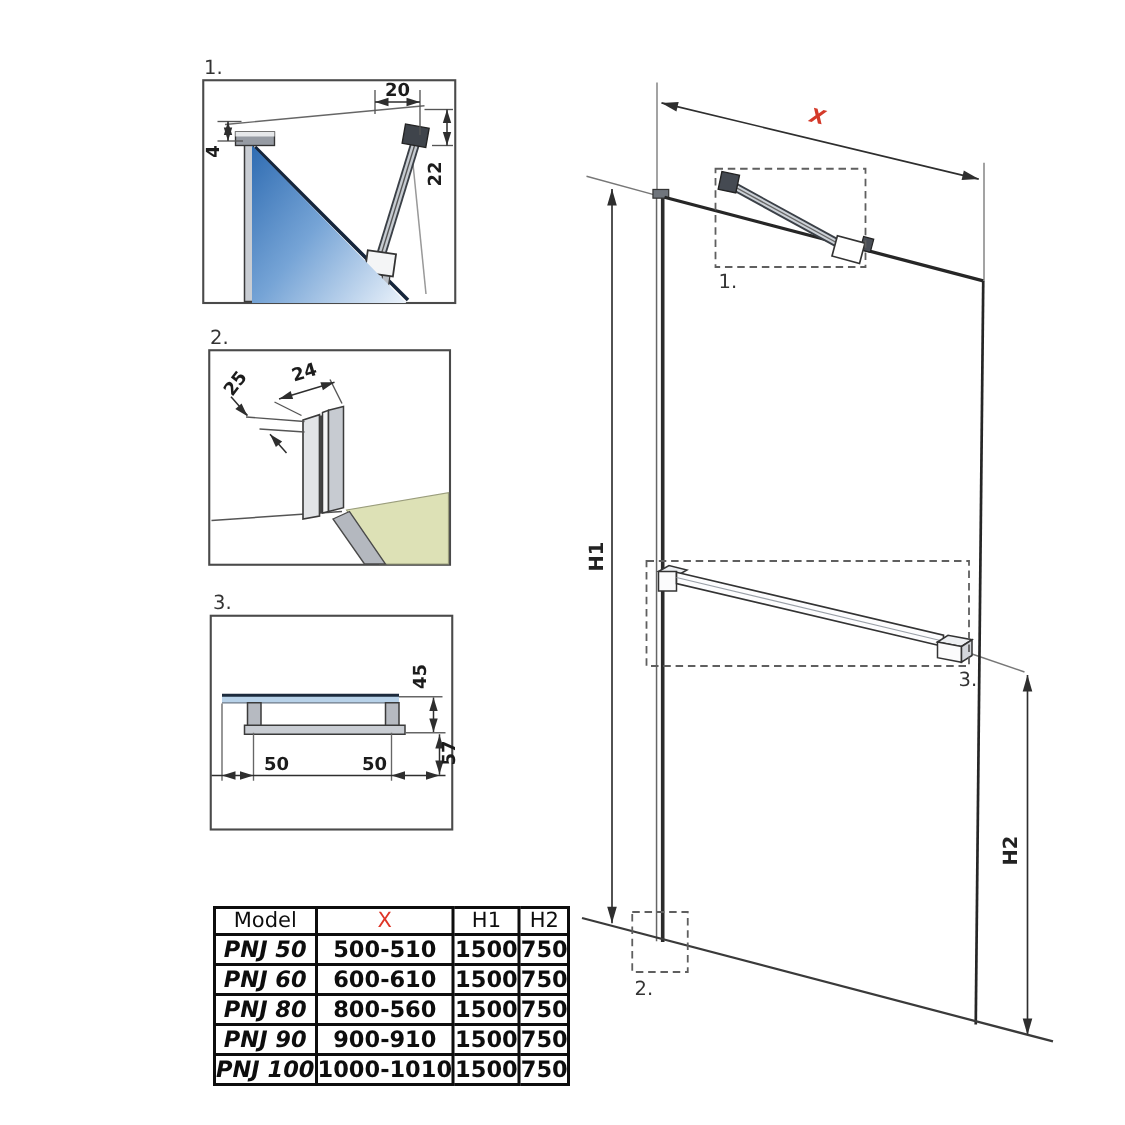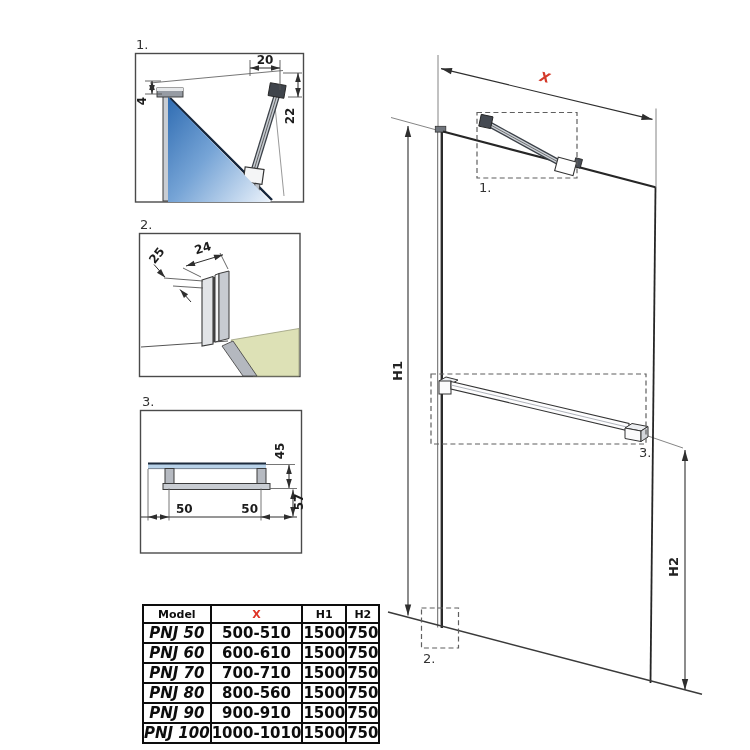--- a/index.html
+++ b/index.html
@@ -23,21 +23,21 @@
   
   .size-table{
     position:absolute;left:142px;top:604px;
     border-collapse:collapse;table-layout:fixed;
     color:#0d0d0d;
   }
   .size-table th,.size-table td{
     border:2px solid #0d0d0d;text-align:center;vertical-align:middle;
     padding:0;overflow:hidden;white-space:nowrap;
   }
-  .size-table th{font-size:11px;font-weight:bold;height:16px;margin-top:32px;}
+  .size-table th{font-size:14px;font-weight:normal;height:16px;margin-top:32px;}
   .size-table td{font-size:15px;font-weight:bold;height:13px;}
   .size-table td.model{font-style:italic;}
   .size-table th.xcol{color:#df3527;}
   .c-model{width:53px;} .c-x{width:62px;} .c-h1{width:38px;} .c-h2{width:33px;}
 </style>
 </head>
 <body>
 
 <div class="stage">
 
@@ -236,26 +236,20 @@
         <td>1500</td>
         <td>750</td>
       </tr>
       <tr>
         <td class="model">PNJ 60</td>
         <td>600-610</td>
         <td>1500</td>
         <td>750</td>
       </tr>
       <tr>
-        <td class="model">PNJ 70</td>
-        <td>700-710</td>
-        <td>1500</td>
-        <td>750</td>
-      </tr>
-      <tr>
         <td class="model">PNJ 80</td>
         <td>800-560</td>
         <td>1500</td>
         <td>750</td>
       </tr>
       <tr>
         <td class="model">PNJ 90</td>
         <td>900-910</td>
         <td>1500</td>
         <td>750</td>

